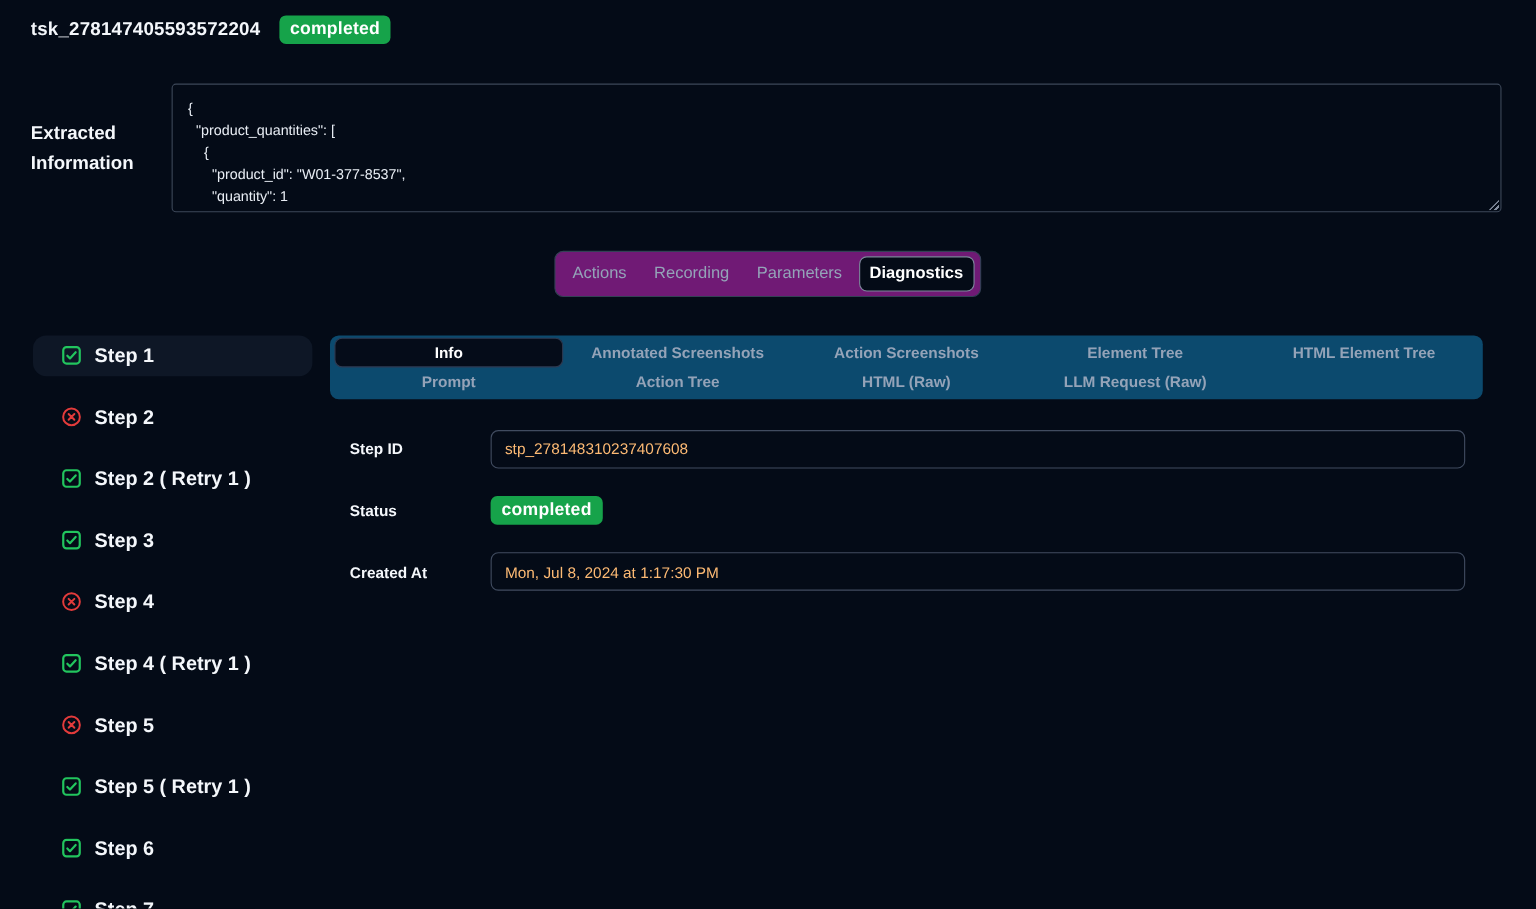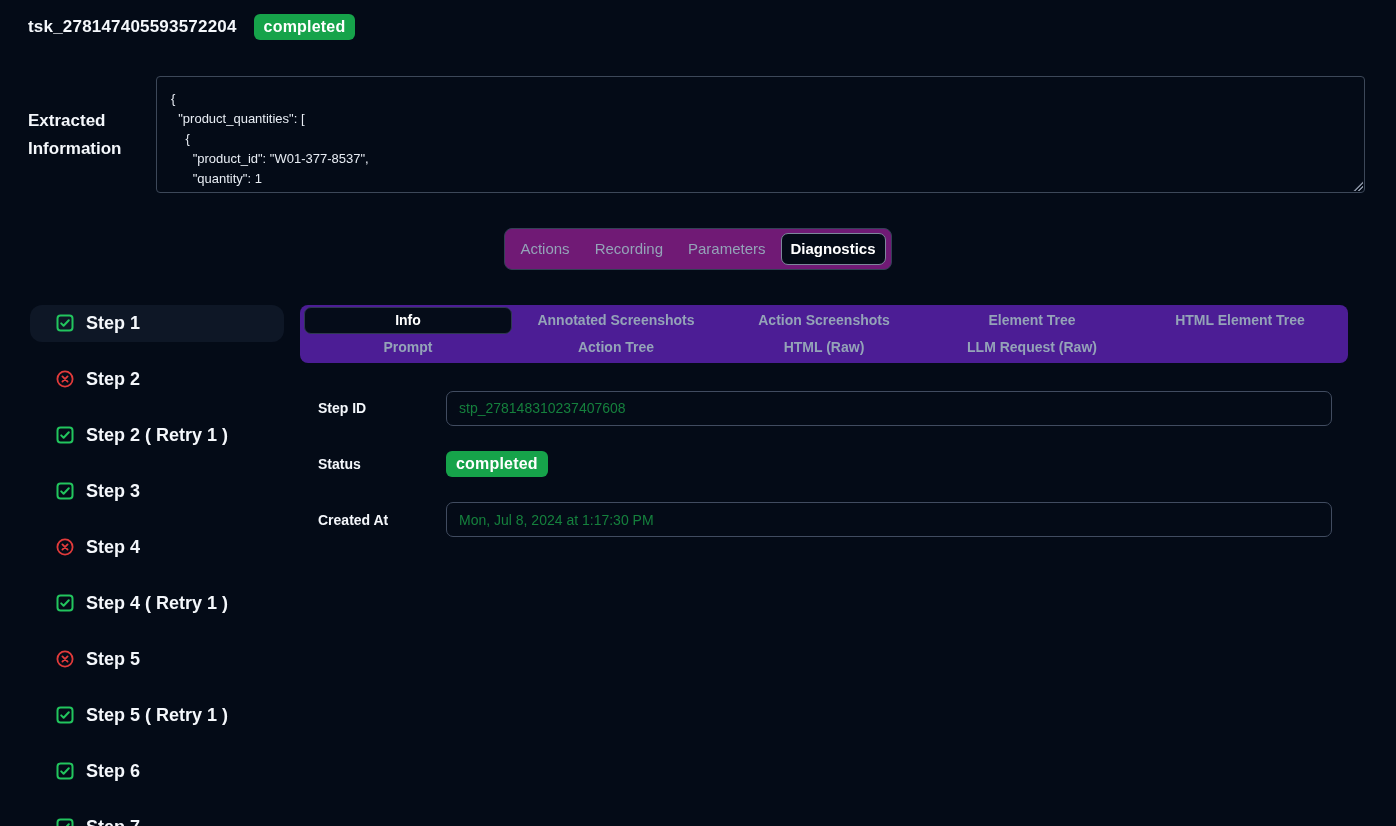--- a/index.html
+++ b/index.html
@@ -86,21 +86,21 @@
     border-radius: 12px; margin-bottom: 19px; cursor: pointer;
   }
   .step.selected { background: #0e1726; }
   .step .icon { width: 18px; height: 18px; flex-shrink: 0; display: block; }
   .step .icon svg { display: block; }
   .step-label { font-size: 18px; font-weight: 600; color: #f4f7fb; }
 
   
   .panel { flex: 1; min-width: 0; }
   .subtabs {
-    background: #4c1d95; border-radius: 8px;
+    background: #0c4a6e; border-radius: 8px;
     padding: 2px 4px;
     display: grid; grid-template-columns: repeat(5, 1fr);
   }
   .subtab {
     height: 27px; display: flex; align-items: center; justify-content: center;
     color: #94a3b8; font-size: 14px; font-weight: 600;
     border-radius: 7px; cursor: pointer; border: 1px solid transparent;
     white-space: nowrap;
   }
   .subtab.active { background: #050c19; color: #fff; border: 1px solid #2e3950; }
@@ -109,21 +109,21 @@
   .fields { margin-top: 28px; padding-left: 18px; }
   .field-row { display: flex; align-items: center; margin-bottom: 25px; }
   .field-label {
     width: 128px; flex-shrink: 0;
     font-size: 14px; font-weight: 700; color: #f4f7fb;
   }
   .field-input {
     flex: 1; height: 35px; margin-right: 16px;
     background: transparent;
     border: 1px solid #414c60; border-radius: 7px;
-    color: #15803d; font-family: inherit; font-size: 14px;
+    color: #fdba74; font-family: inherit; font-size: 14px;
     padding: 0 12px; outline: none;
   }
 </style>
 </head>
 <body>
 
 <header class="task-header">
   <h1 class="task-title">tsk_278147405593572204</h1>
   <span class="badge">completed</span>
 </header>

